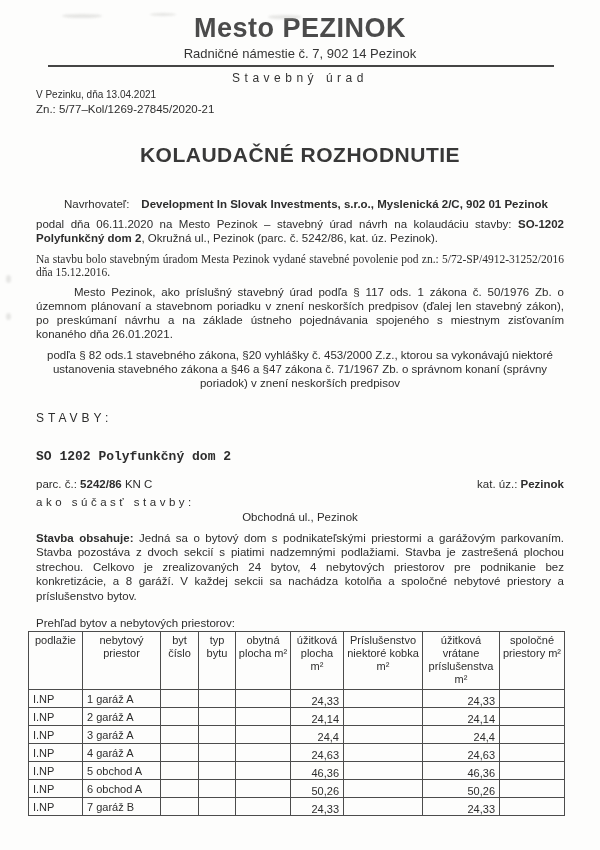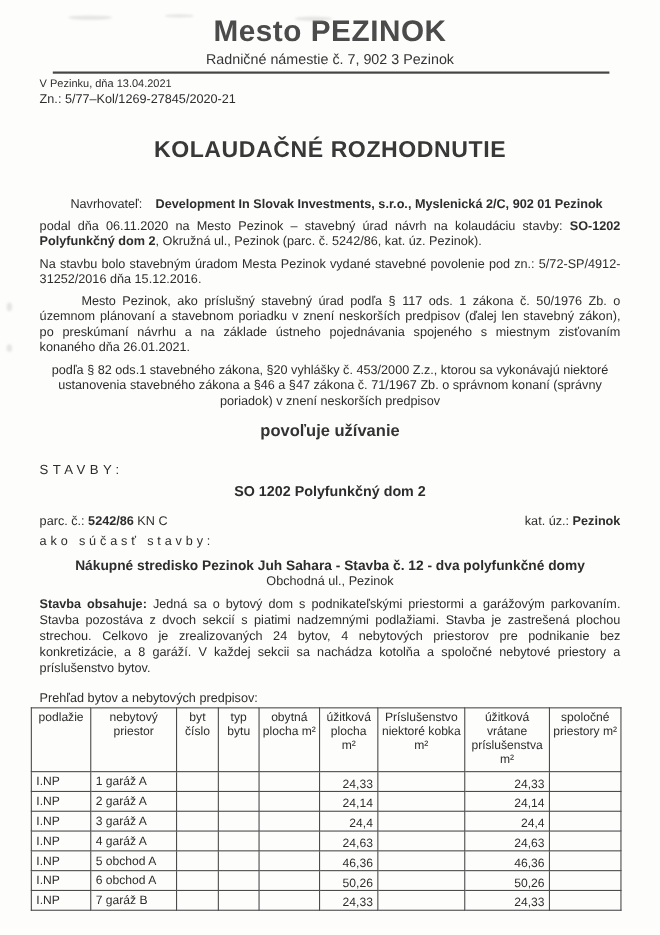--- a/index.html
+++ b/index.html
@@ -53,32 +53,32 @@
 
   .applicant { margin-top: 30px; font-size: 11.5px; line-height: 14px; }
   .applicant .lbl { margin-right: 12px; padding-left: 28px; }
   b, .b { font-weight: bold; }
 
   p.body {
     font-size: 11.5px; line-height: 13.8px;
     text-align: justify;
   }
   .p-filing  { margin-top: 7px; }
-  .p-permit  { margin-top: 7px; }
+  .p-permit  { margin-top: 7px; font-family: Liberation Serif, serif; }
   .p-authority { margin-top: 6px; text-indent: 38px; }
   .p-legal   { margin-top: 8px; text-align: center !important; text-indent: 0; }
 
   .verdict {
     margin-top: 10px; text-align: center;
     font-size: 15px; font-weight: bold; line-height: 17px; color: #333;
   }
   .stavby-label { margin-top: 21px; font-size: 12px; line-height: 13px; letter-spacing: 4px; }
   .building-name {
-    margin-top: 6px; text-align: center;
-    font-size: 13px; font-weight: bold; line-height: 14px;
+    margin-top: 25px; text-align: left;
+    font-size: 13px; font-weight: bold; line-height: 14px; font-family: Liberation Mono, monospace;
   }
   .parcel-row {
     margin-top: 13px;
     display: flex; justify-content: space-between;
     font-size: 11.5px; line-height: 14px;
   }
   .part-of-label { margin-top: 5px; font-size: 11.5px; line-height: 13px; letter-spacing: 3.5px; }
   .parent-project {
     margin-top: 8px; text-align: center;
     font-size: 12.5px; font-weight: bold; line-height: 14px;
@@ -113,55 +113,54 @@
 <body>
 
 <div class="page">
   <div class="smudge sm1"></div>
   <div class="smudge sm2"></div>
   <div class="smudge sm3"></div>
   <div class="smudge sm4"></div>
   <div class="smudge sm5"></div>
 
   <div class="org-name">Mesto PEZINOK</div>
-  <div class="org-address">Radničné námestie č. 7, 902 3 Pezinok</div>
+  <div class="org-address">Radničné námestie č. 7, 902 14 Pezinok</div>
   <hr class="header-divider">
+  <div class="department">Stavebný úrad</div>
   <div class="place-date">V Pezinku, dňa 13.04.2021</div>
   <div class="ref-no">Zn.: 5/77–Kol/1269-27845/2020-21</div>
 
   <div class="doc-title">KOLAUDAČNÉ ROZHODNUTIE</div>
 
   <div class="applicant">
     <span class="lbl">Navrhovateľ:</span><b>Development In Slovak Investments, s.r.o., Myslenická 2/C, 902 01 Pezinok</b>
   </div>
 
   <p class="body p-filing"><span>podal dňa 06.11.2020 na Mesto Pezinok – stavebný úrad návrh na kolaudáciu stavby: </span><b>SO-1202 Polyfunkčný dom 2</b><span>, Okružná ul., Pezinok (parc. č. 5242/86, kat. úz. Pezinok).</span></p>
 
   <p class="body p-permit">Na stavbu bolo stavebným úradom Mesta Pezinok vydané stavebné povolenie pod zn.: 5/72-SP/4912-31252/2016 dňa 15.12.2016.</p>
 
   <p class="body p-authority">Mesto Pezinok, ako príslušný stavebný úrad podľa § 117 ods. 1 zákona č. 50/1976 Zb. o územnom plánovaní a stavebnom poriadku v znení neskorších predpisov (ďalej len stavebný zákon), po preskúmaní návrhu a na základe ústneho pojednávania spojeného s miestnym zisťovaním konaného dňa 26.01.2021.</p>
 
   <p class="body p-legal">podľa § 82 ods.1 stavebného zákona, §20 vyhlášky č. 453/2000 Z.z., ktorou sa vykonávajú niektoré ustanovenia stavebného zákona a §46 a §47 zákona č. 71/1967 Zb. o správnom konaní (správny poriadok) v znení neskorších predpisov</p>
 
-  <div class="verdict">povoľuje užívanie</div>
   <div class="stavby-label">STAVBY:</div>
   <div class="building-name">SO 1202 Polyfunkčný dom 2</div>
 
   <div class="parcel-row">
     <span><span>parc. č.: </span><b>5242/86</b><span> KN C</span></span>
     <span><span>kat. úz.: </span><b>Pezinok</b></span>
   </div>
 
   <div class="part-of-label">ako súčasť stavby:</div>
-  <div class="parent-project">Nákupné stredisko Pezinok Juh Sahara - Stavba č. 12 - dva polyfunkčné domy</div>
   <div class="parent-address">Obchodná ul., Pezinok</div>
 
   <p class="description"><b>Stavba obsahuje:</b><span> Jedná sa o bytový dom s podnikateľskými priestormi a garážovým parkovaním. Stavba pozostáva z dvoch sekcií s piatimi nadzemnými podlažiami. Stavba je zastrešená plochou strechou. Celkovo je zrealizovaných 24 bytov, 4 nebytových priestorov pre podnikanie bez konkretizácie, a 8 garáží. V každej sekcii sa nachádza kotolňa a spoločné nebytové priestory a príslušenstvo bytov.</span></p>
 
-  <div class="table-caption">Prehľad bytov a nebytových predpisov:</div>
+  <div class="table-caption">Prehľad bytov a nebytových priestorov:</div>
 
   <table class="units">
     <colgroup>
       <col class="w0">
         <col class="w1">
         <col class="w2">
         <col class="w3">
         <col class="w4">
       <col class="w5">
         <col class="w6">

